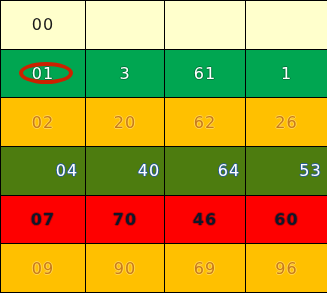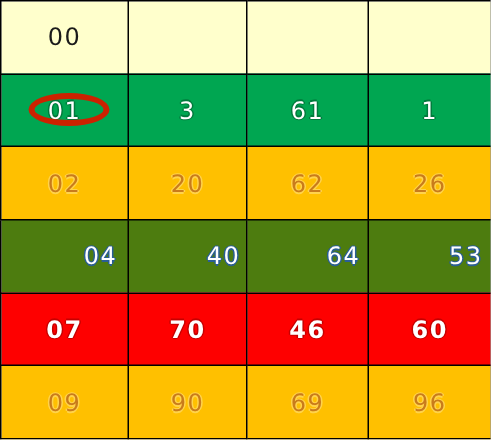--- a/index.html
+++ b/index.html
@@ -47,21 +47,21 @@
   tr.fill-green  td { background: #00a651; }
   tr.fill-orange td { background: #ffc000; }
   tr.fill-blue   td { background: #4d7c0f; padding-left: 48px; }
   tr.fill-red    td { background: #fe0000; }
 
   
   tr.fill-cream  td { color: #1a1a1a; }
   tr.fill-green  td { color: #ffffff; text-shadow: 1px 0 0 #007a3c, -1px 0 0 #007a3c, 0 1px 0 #007a3c, 0 -1px 0 #007a3c; }
   tr.fill-orange td { color: #c97b1b; text-shadow: 1px 0 0 #ffd34d, -1px 0 0 #ffd34d, 0 1px 0 #ffd34d, 0 -1px 0 #ffd34d; }
   tr.fill-blue   td { color: #ffffff; text-shadow: 1px 0 0 #2a5e95, -1px 0 0 #2a5e95, 0 1px 0 #2a5e95, 0 -1px 0 #2a5e95; }
-  tr.fill-red    td { color: #ffffff; font-weight: bold; text-shadow: 1px 0 0 #c60000, -1px 0 0 #c60000, 0 1px 0 #c60000, 0 -1px 0 #c60000; }
+  tr.fill-red    td { color: #0f172a; font-weight: bold; text-shadow: 1px 0 0 #c60000, -1px 0 0 #c60000, 0 1px 0 #c60000, 0 -1px 0 #c60000; }
 
   
   #annotation-ellipse {
     position: absolute;
     left: 19px;
     top: 62px;
     width: 54px;
     height: 22px;
     border: 4px solid #cc2200;
     border-radius: 50%;

